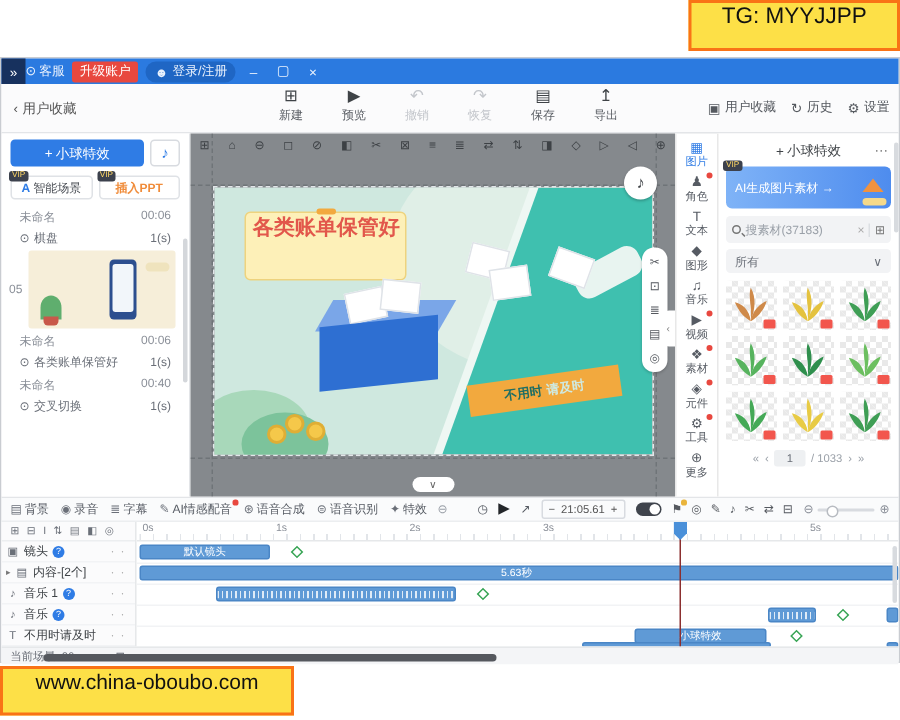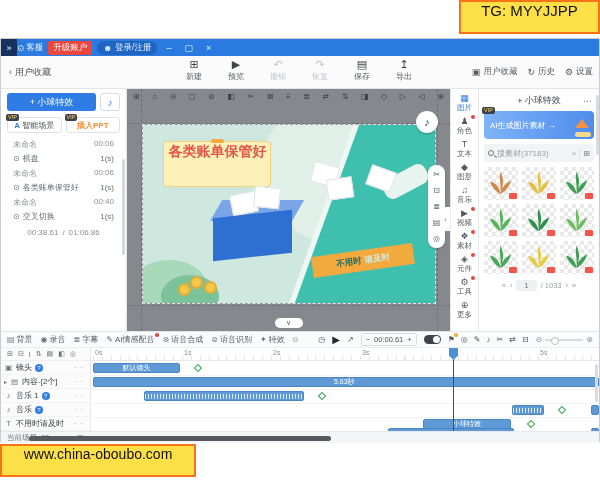--- a/index.html
+++ b/index.html
@@ -263,42 +263,47 @@
       </div>
       <div class="namerow">
         <span>未命名</span>
         <span>00:06</span>
       </div>
       <div class="transrow">
         <span>⊙</span>
         <span>棋盘</span>
         <span class="sp">1(s)</span>
       </div>
+      <div class="thumbwrap">
+        <span class="thumbidx">05</span>
+        <div class="thumb t5">
+          <div class="cloud"></div>
+          <div class="plant"></div>
+          <div class="pot"></div>
+          <div class="phone"></div>
+          <div class="screen"></div>
+        </div>
+      </div>
       <div class="namerow">
         <span>未命名</span>
         <span>00:06</span>
       </div>
       <div class="transrow">
         <span>⊙</span>
         <span>各类账单保管好</span>
         <span class="sp">1(s)</span>
       </div>
       <div class="namerow">
         <span>未命名</span>
         <span>00:40</span>
       </div>
       <div class="transrow">
         <span>⊙</span>
         <span>交叉切换</span>
         <span class="sp">1(s)</span>
-      </div>
-      <div class="totalrow">
-        <span>00:38.61</span>
-        <span>/</span>
-        <span>01:06.86</span>
       </div>
       <div class="sb-scroll"></div>
     </div>
 
     <div class="canvas">
       <div class="cv-toolbar">
           <span>⊞</span>
           <span>⌂</span>
           <span>⊖</span>
           <span>◻</span>
@@ -416,20 +421,24 @@
             <div class="umb"></div>
             <div class="sand"></div>
           </div>
       </div>
       <div class="searchrow">
         <span class="mag"></span>
         <span class="searchtext">搜素材(37183)</span>
         <span class="clearx">×</span>
         <span class="filtic">⊞</span>
       </div>
+      <div class="droprow">
+        <span>所有</span>
+        <span>∨</span>
+      </div>
       <div class="grid">
           <div class="cell">
             <svg viewBox="0 0 30 30">
               <g fill="#cf8a4a">
                 <path d="M15 26 C14 18 9 14 4 13 C7 20 11 24 15 26Z"></path>
                 <path d="M15 26 C16 16 13 9 15 3 C19 10 18 18 15 26Z"></path>
                 <path d="M15 26 C16 19 21 14 26 12 C24 19 19 24 15 26Z"></path>
               </g>
             </svg>
             <span class="cellvip"></span>
@@ -558,21 +567,21 @@
           <span class="lg">特效</span>
         </div>
       </div>
     <span class="tl-collapse">⊖</span>
     <div class="tl-spacer"></div>
     <span>◷</span>
     <span class="playbtn">▶</span>
     <span>↗</span>
     <div class="timebox">
       <span>−</span>
-      <span>00:00.61</span>
+      <span>21:05.61</span>
       <span>+</span>
     </div>
     <div class="toggle"></div>
     <div class="tl-icons">
         <span>⚑</span>
         <span>◎</span>
         <span>✎</span>
         <span>♪</span>
         <span>✂</span>
         <span>⇄</span>

